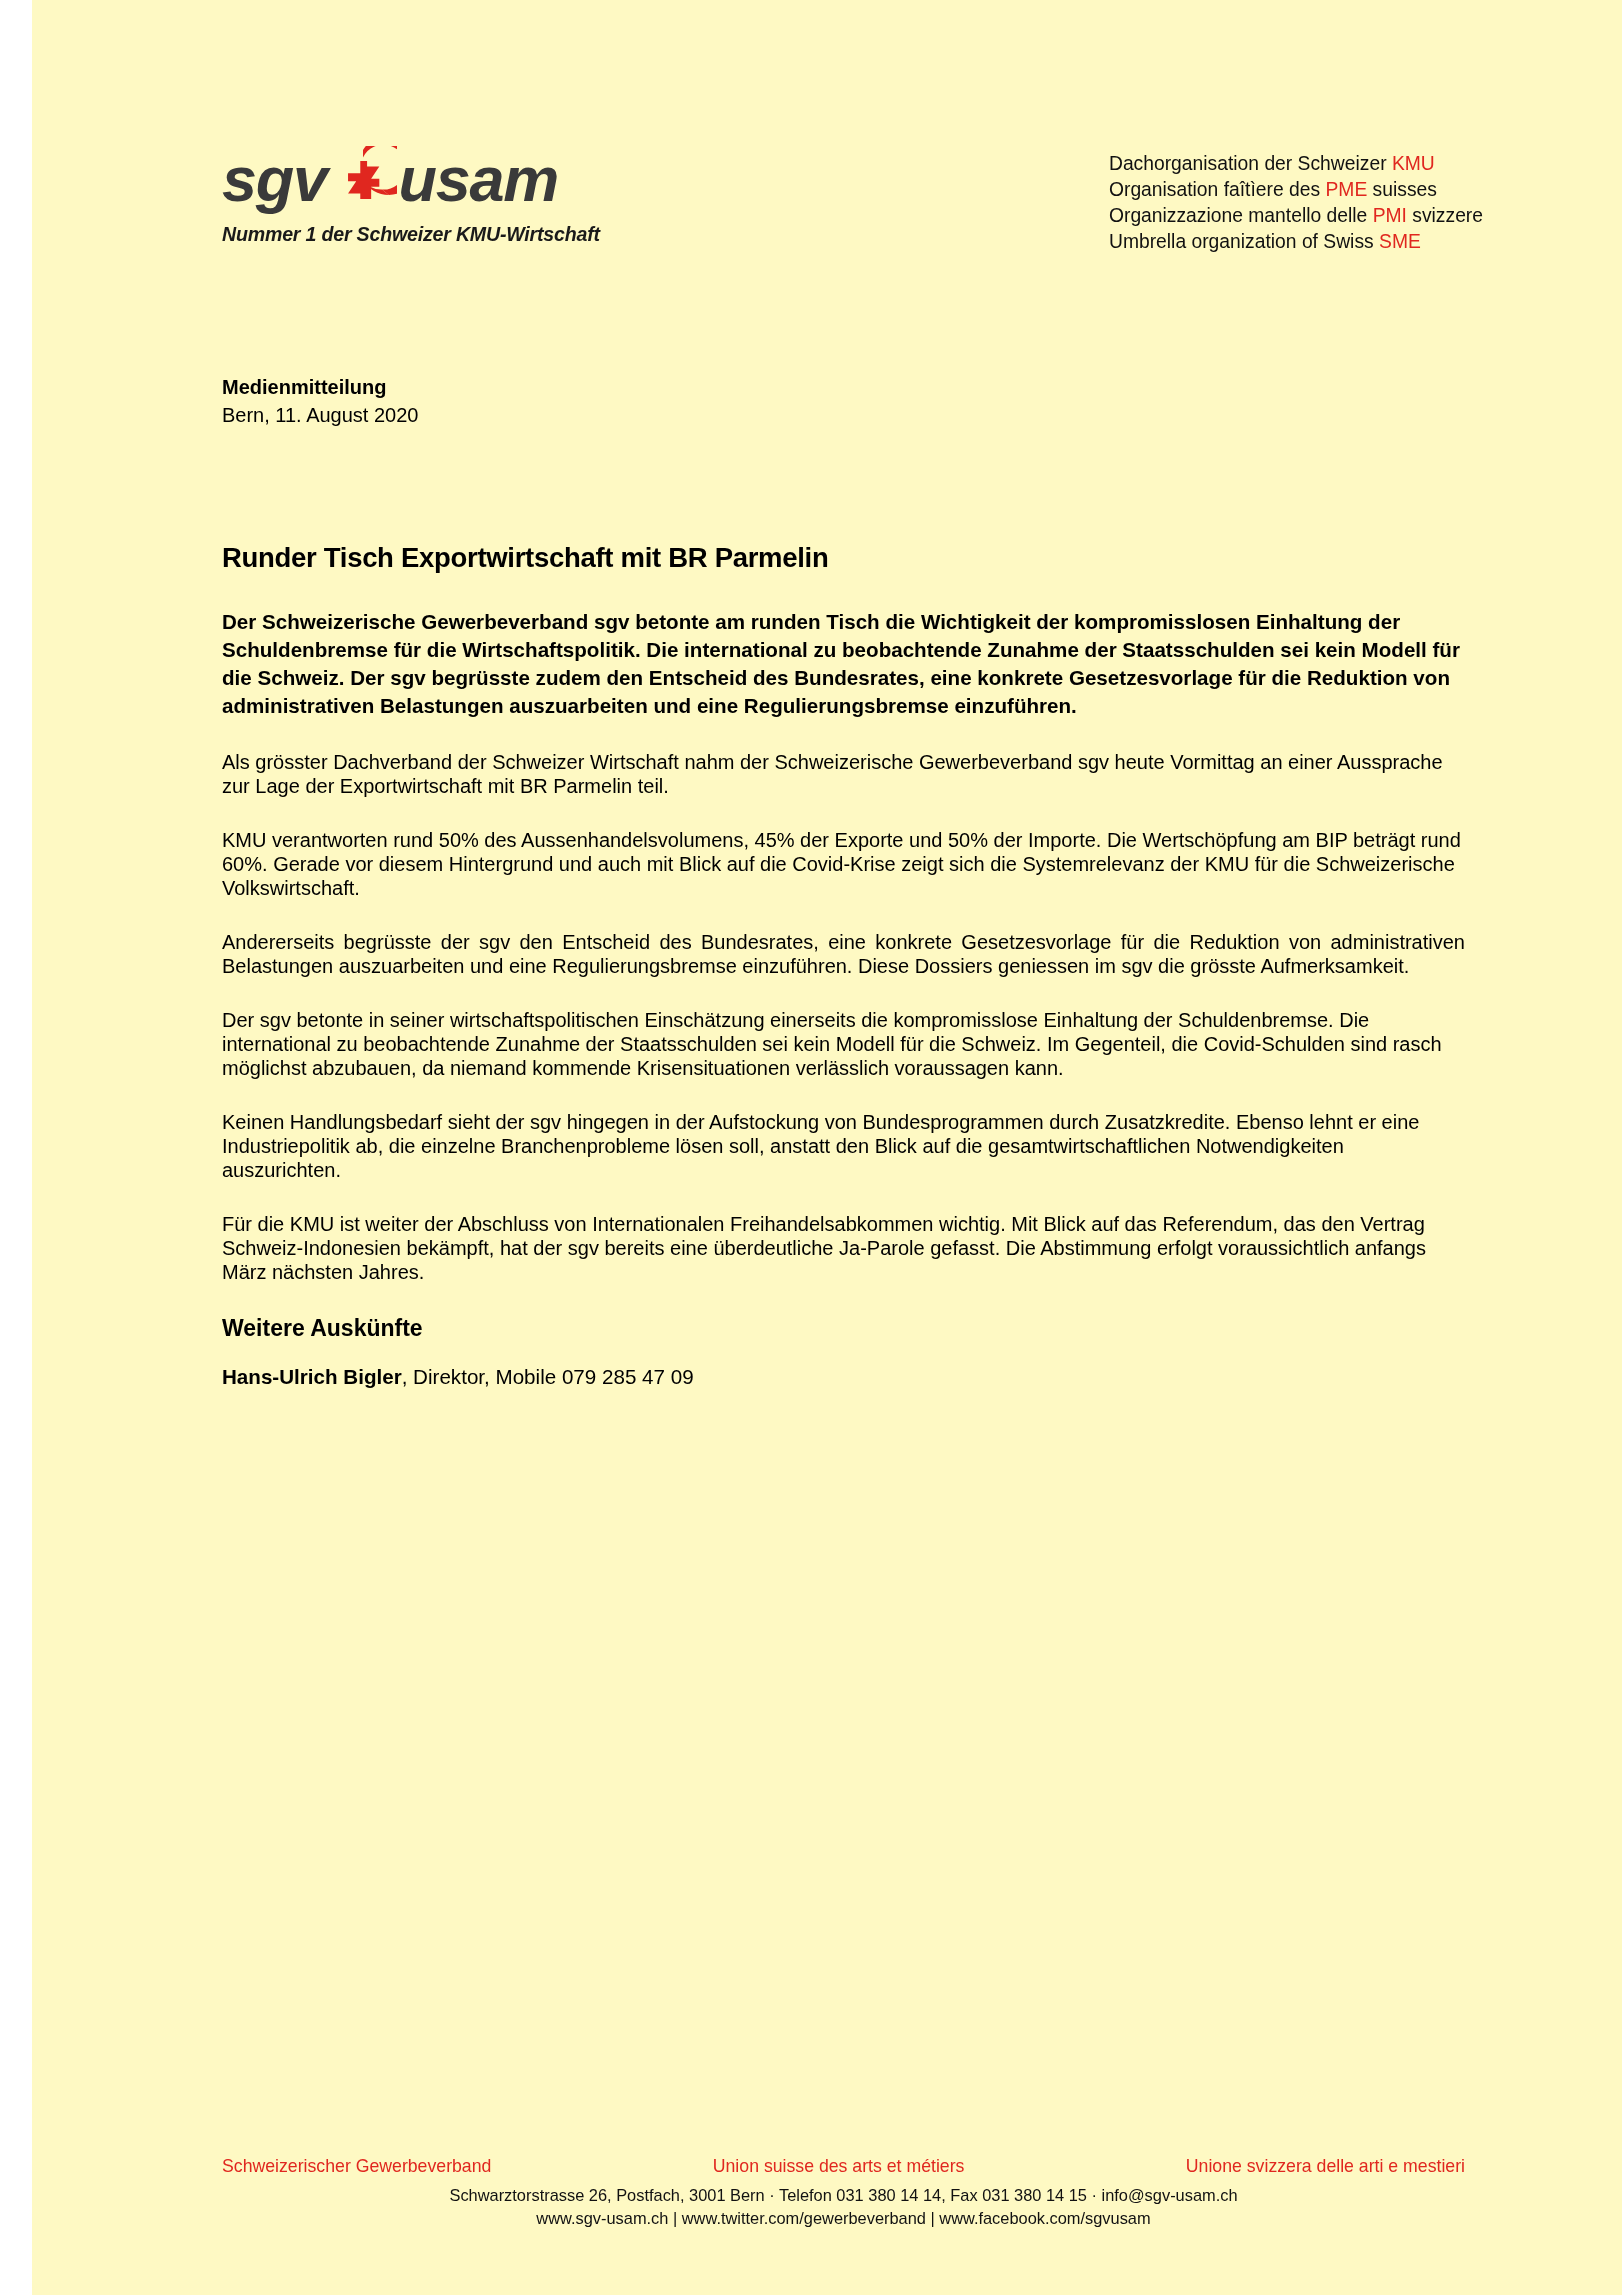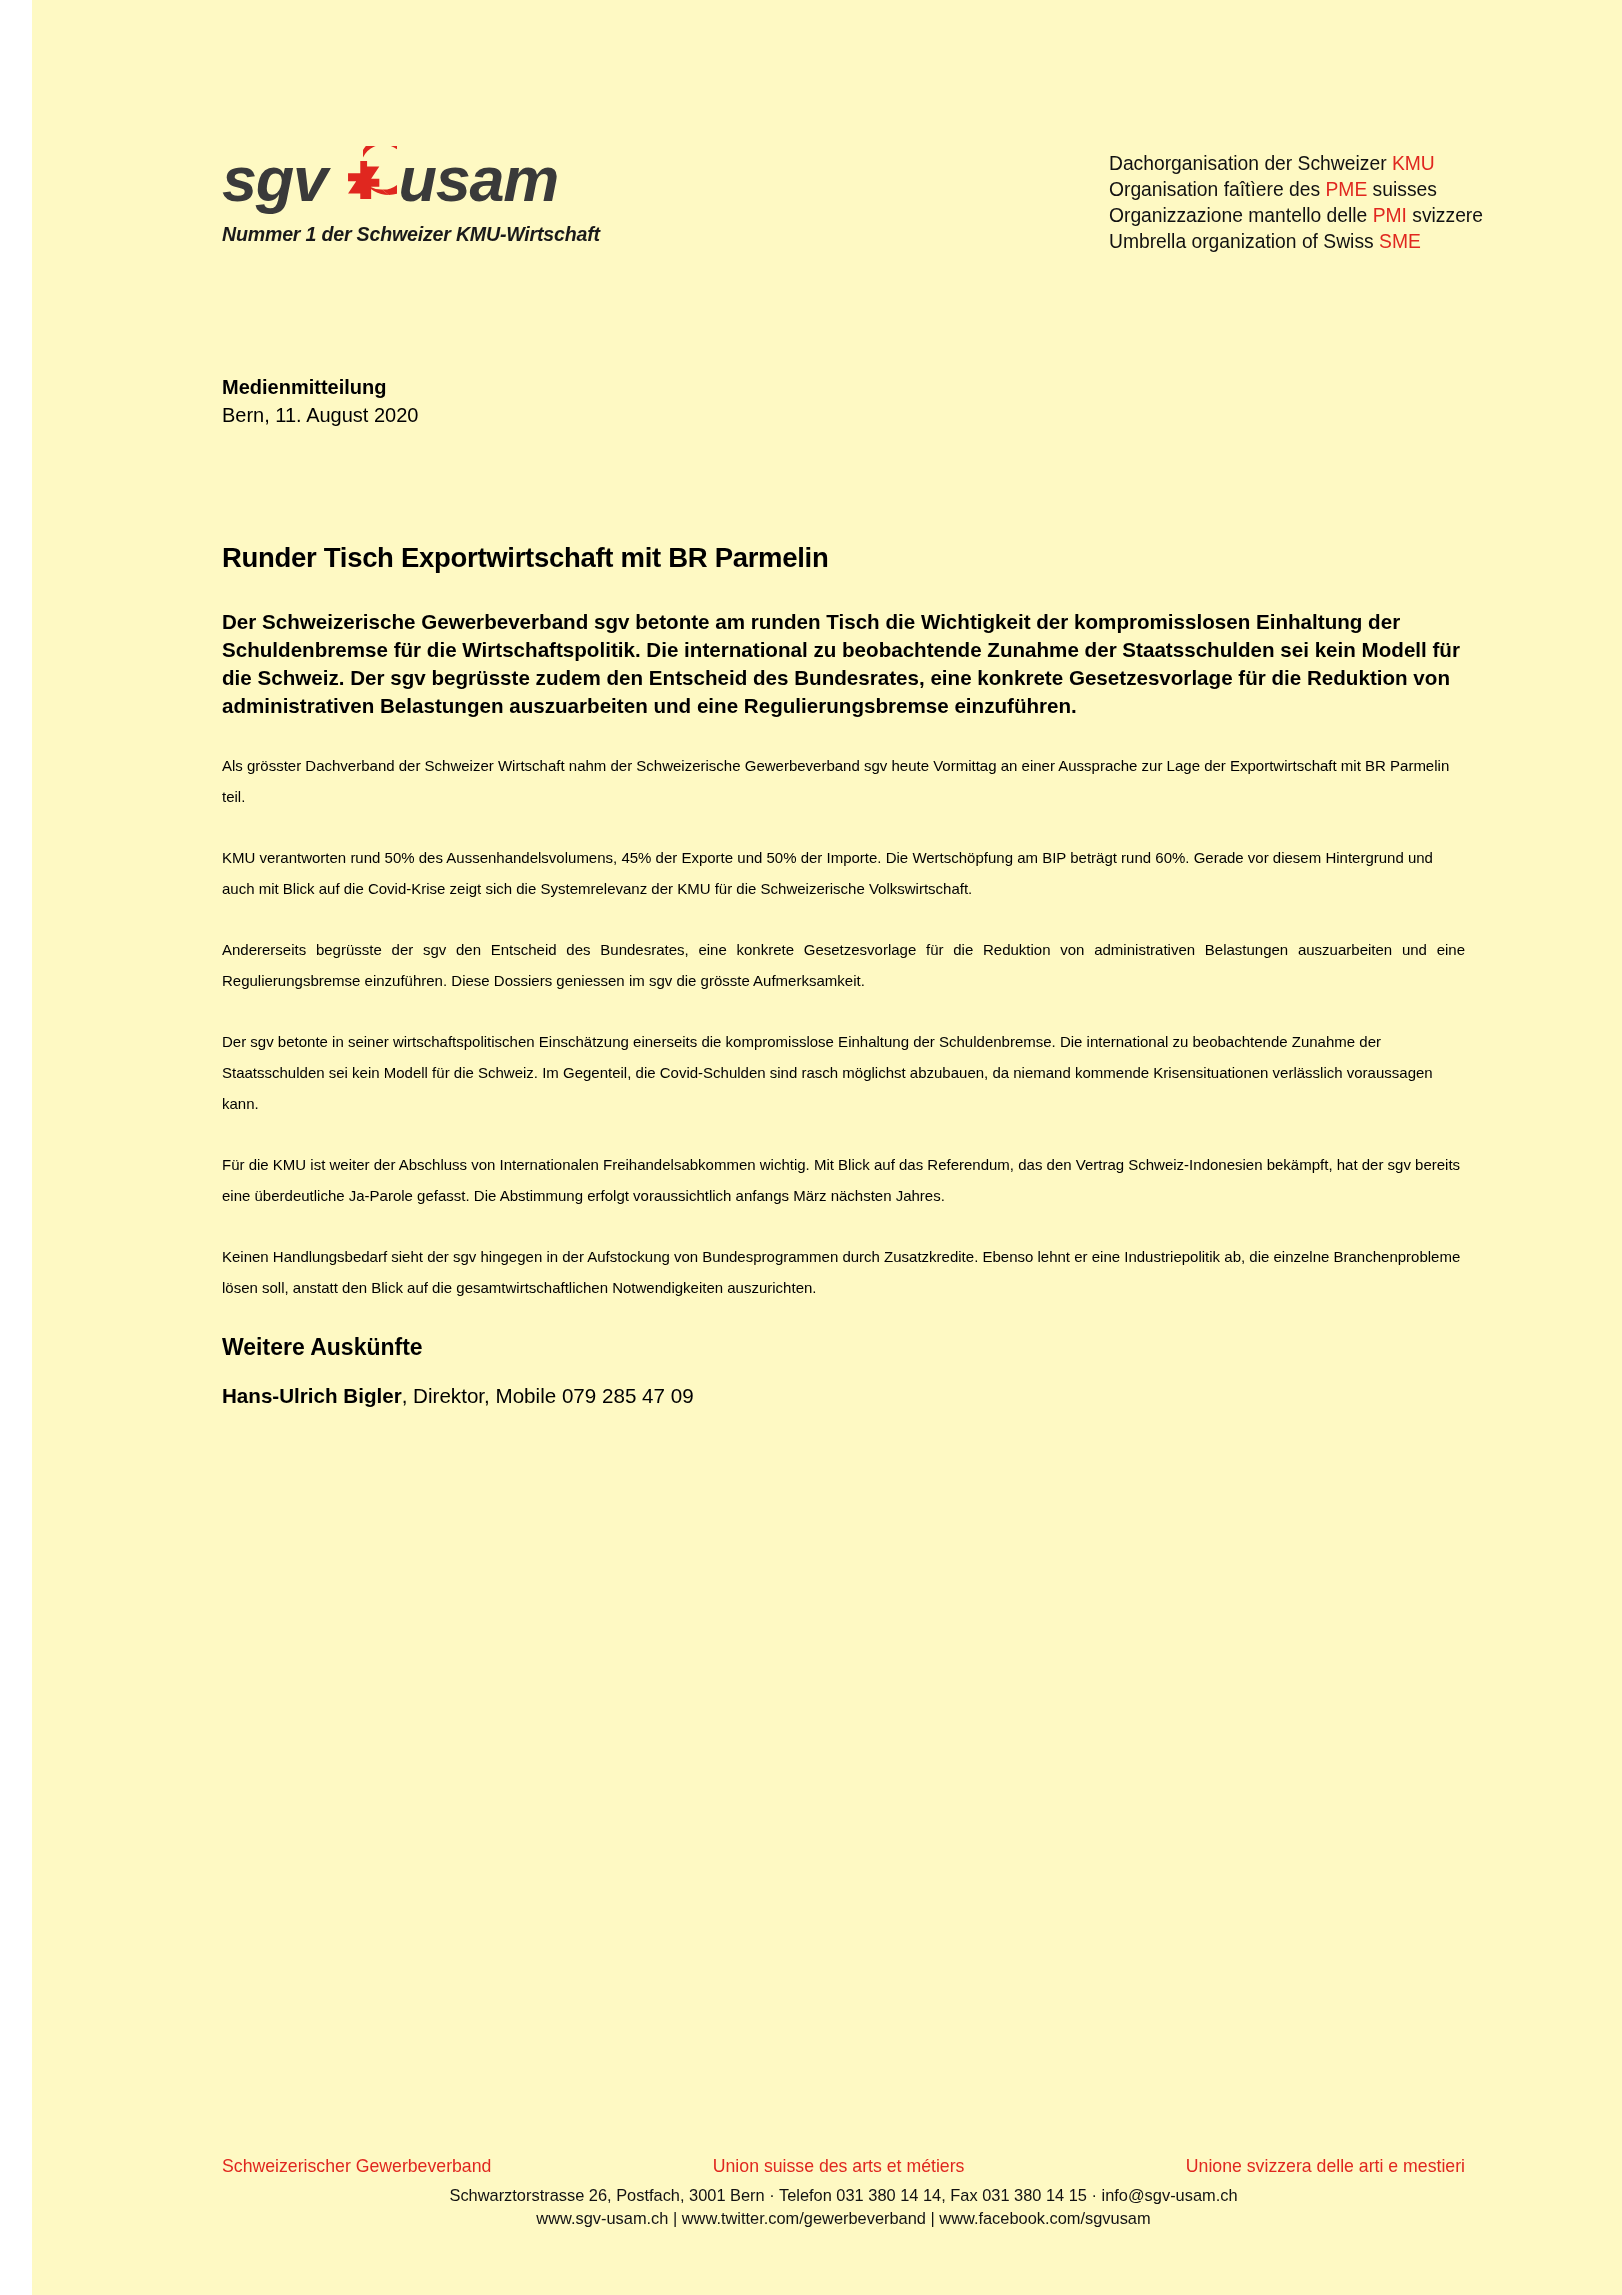--- a/index.html
+++ b/index.html
@@ -104,22 +104,22 @@
     line-height: 1.2;
   }
   p.lead {
     font-size: 20.6px;
     font-weight: bold;
     line-height: 28px;
     margin: 0 0 30px 0;
     text-align: left;
   }
   p.body-par {
-    font-size: 15px;
-    line-height: 31px;
+    font-size: 20px;
+    line-height: 24px;
     margin: 0 0 30px 0;
     text-align: left;
   }
   p.body-par.justify {
     text-align: justify;
   }
   .sec-head {
     font-size: 23px;
     font-weight: bold;
     margin: 9.2px 0 21px 0;
@@ -213,22 +213,22 @@
 
   <div class="content">
     <h1 class="doc-title">Runder Tisch Exportwirtschaft mit BR Parmelin</h1>
 
     <p class="lead">Der Schweizerische Gewerbeverband sgv betonte am runden Tisch die Wichtigkeit der kompromisslosen Einhaltung der Schuldenbremse für die Wirtschaftspolitik. Die international zu beobachtende Zunahme der Staatsschulden sei kein Modell für die Schweiz. Der sgv begrüsste zudem den Entscheid des Bundesrates, eine konkrete Gesetzesvorlage für die Reduktion von administrativen Belastungen auszuarbeiten und eine Regulierungsbremse einzuführen.</p>
 
     <p class="body-par">Als grösster Dachverband der Schweizer Wirtschaft nahm der Schweizerische Gewerbeverband sgv heute Vormittag an einer Aussprache zur Lage der Exportwirtschaft mit BR Parmelin teil.</p>
     <p class="body-par">KMU verantworten rund 50% des Aussenhandelsvolumens, 45% der Exporte und 50% der Importe. Die Wertschöpfung am BIP beträgt rund 60%. Gerade vor diesem Hintergrund und auch mit Blick auf die Covid-Krise zeigt sich die Systemrelevanz der KMU für die Schweizerische Volkswirtschaft.</p>
     <p class="body-par justify">Andererseits begrüsste der sgv den Entscheid des Bundesrates, eine konkrete Gesetzesvorlage für die Reduktion von administrativen Belastungen auszuarbeiten und eine Regulierungsbremse einzuführen. Diese Dossiers geniessen im sgv die grösste Aufmerksamkeit.</p>
     <p class="body-par">Der sgv betonte in seiner wirtschaftspolitischen Einschätzung einerseits die kompromisslose Einhaltung der Schuldenbremse. Die international zu beobachtende Zunahme der Staatsschulden sei kein Modell für die Schweiz. Im Gegenteil, die Covid-Schulden sind rasch möglichst abzubauen, da niemand kommende Krisensituationen verlässlich voraussagen kann.</p>
+    <p class="body-par">Keinen Handlungsbedarf sieht der sgv hingegen in der Aufstockung von Bundesprogrammen durch Zusatzkredite. Ebenso lehnt er eine Industriepolitik ab, die einzelne Branchenprobleme lösen soll, anstatt den Blick auf die gesamtwirtschaftlichen Notwendigkeiten auszurichten.</p>
     <p class="body-par">Für die KMU ist weiter der Abschluss von Internationalen Freihandelsabkommen wichtig. Mit Blick auf das Referendum, das den Vertrag Schweiz-Indonesien bekämpft, hat der sgv bereits eine überdeutliche Ja-Parole gefasst. Die Abstimmung erfolgt voraussichtlich anfangs März nächsten Jahres.</p>
-    <p class="body-par">Keinen Handlungsbedarf sieht der sgv hingegen in der Aufstockung von Bundesprogrammen durch Zusatzkredite. Ebenso lehnt er eine Industriepolitik ab, die einzelne Branchenprobleme lösen soll, anstatt den Blick auf die gesamtwirtschaftlichen Notwendigkeiten auszurichten.</p>
 
     <div class="sec-head">Weitere Auskünfte</div>
     <p class="contact-line"><span class="contact-name">Hans-Ulrich Bigler</span><span>, Direktor, Mobile 079 285 47 09</span></p>
   </div>
 
 
   <div class="footer">
     <div class="footer-orgs">
       <span>Schweizerischer Gewerbeverband</span>
       <span>Union suisse des arts et métiers</span>

